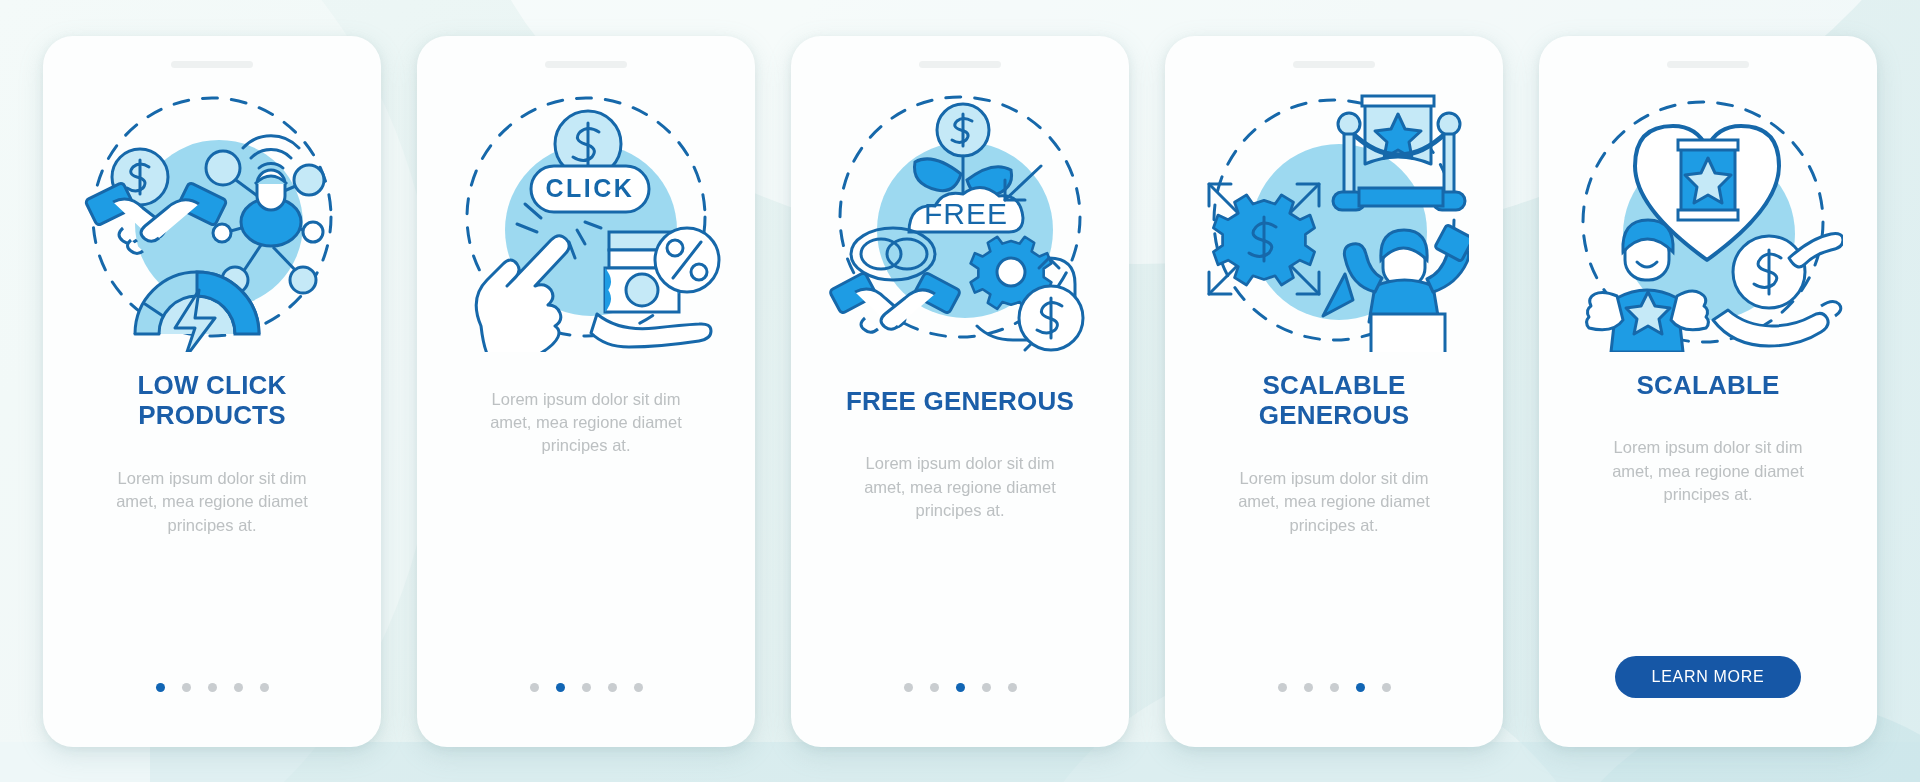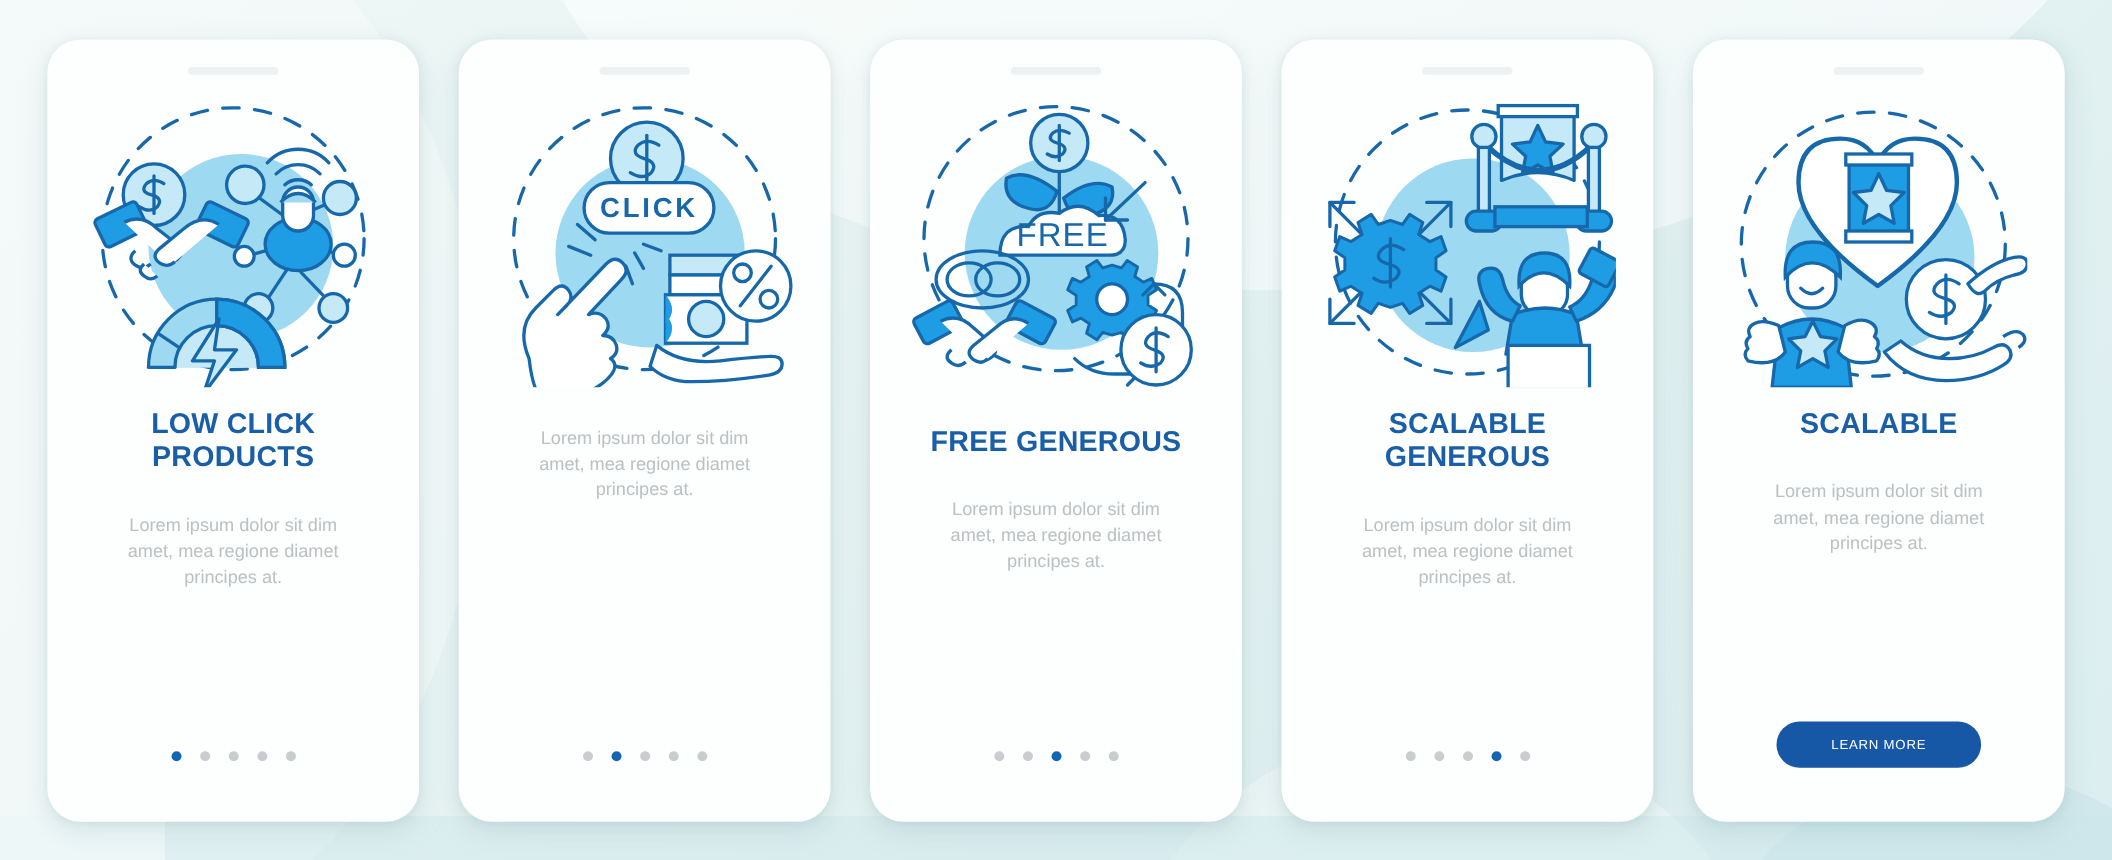--- a/index.html
+++ b/index.html
@@ -143,21 +143,21 @@
   }
   .dot.active { background: #1165B4; }
 
   .learn-btn {
     margin-bottom: 49px;
     width: 186px;
     height: 42px;
     border-radius: 21px;
     background: #1657A6;
     color: #ffffff;
-    font-size: 12px;
+    font-size: 16px;
     letter-spacing: 0.7px;
     display: flex;
     align-items: center;
     justify-content: center;
     border: none;
     cursor: pointer;
     font-family: "Liberation Sans", sans-serif;
     flex: 0 0 auto;
   }
 </style>

